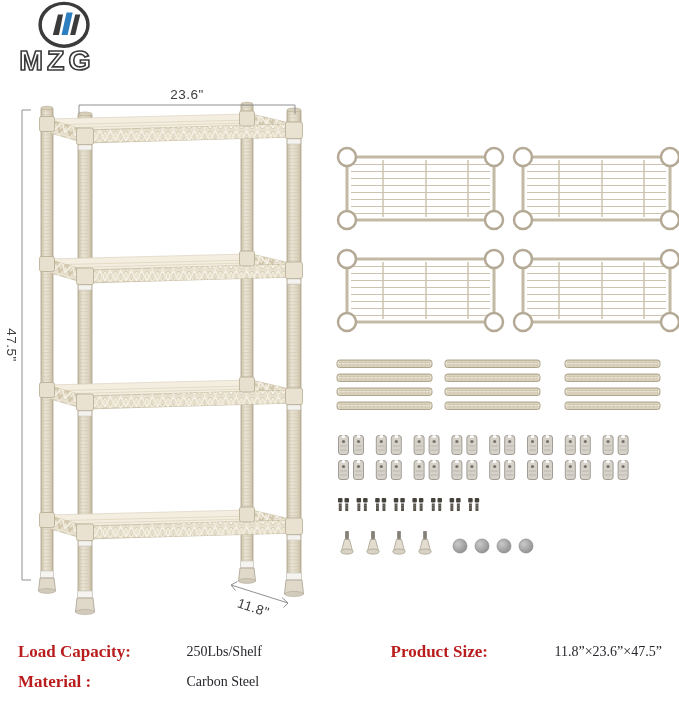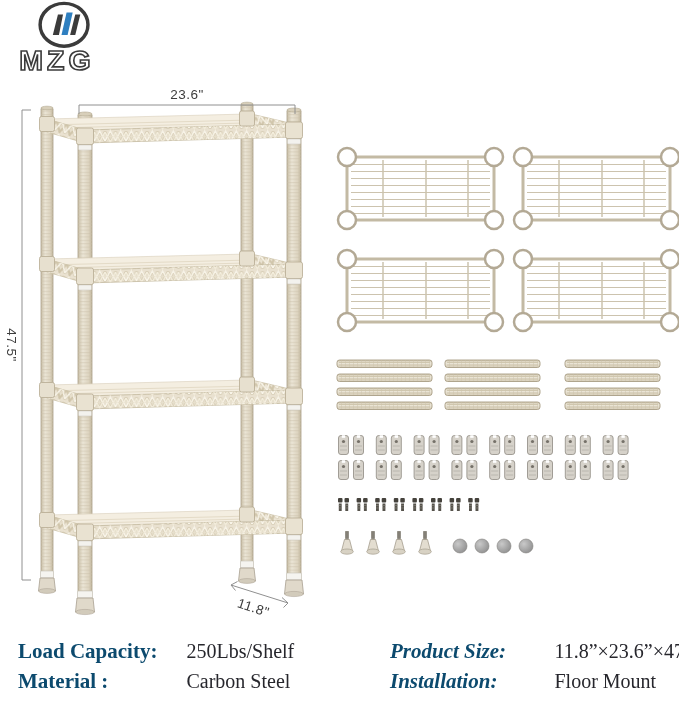--- a/index.html
+++ b/index.html
@@ -16,29 +16,29 @@
   .dimtext{
     font-family:"Liberation Sans",sans-serif;
     font-size:13.5px;fill:#3d3d3d;letter-spacing:0.5px;
   }
   .specs-left{position:absolute;left:18px;top:641px;width:345px;}
   .specs-right{position:absolute;left:390px;top:641px;width:289px;}
   .spec-row{height:21px;margin-bottom:9px;white-space:nowrap;}
   .spec-label{
     display:inline-block;vertical-align:top;
     font-family:"Liberation Serif",serif;
-    font-weight:bold;font-size:21px;line-height:21px;
-    color:#0c4a6e;
+    font-weight:bold;font-size:17px;line-height:21px;
+    color:#b91c1c;
   }
   .specs-left .spec-label{width:164px;text-align:left;}
-  .specs-right .spec-label{width:98px;text-align:center;font-style:italic;}
+  .specs-right .spec-label{width:98px;text-align:right;}
   .spec-value{
     display:inline-block;vertical-align:top;
     font-family:"Liberation Serif",serif;
-    font-size:20px;line-height:21px;
+    font-size:14px;line-height:21px;
     color:#26262c;
   }
   .specs-right .spec-value{margin-left:62px;}
 </style>
 </head>
 <body>
 
 <svg class="logo" viewBox="0 0 110 72">
   <g>
     <ellipse cx="57" cy="23" rx="23.5" ry="21" fill="none" stroke="#3b3b3b" stroke-width="3.4"></ellipse>
@@ -287,17 +287,13 @@
     <span class="spec-label">Material :</span>
     <span class="spec-value">Carbon Steel</span>
   </div>
 </div>
 
 <div class="specs-right">
   <div class="spec-row">
     <span class="spec-label">Product Size:</span>
     <span class="spec-value">11.8”×23.6”×47.5”</span>
   </div>
-  <div class="spec-row">
-    <span class="spec-label">Installation:</span>
-    <span class="spec-value">Floor Mount</span>
-  </div>
 </div>
 
 </body></html>

